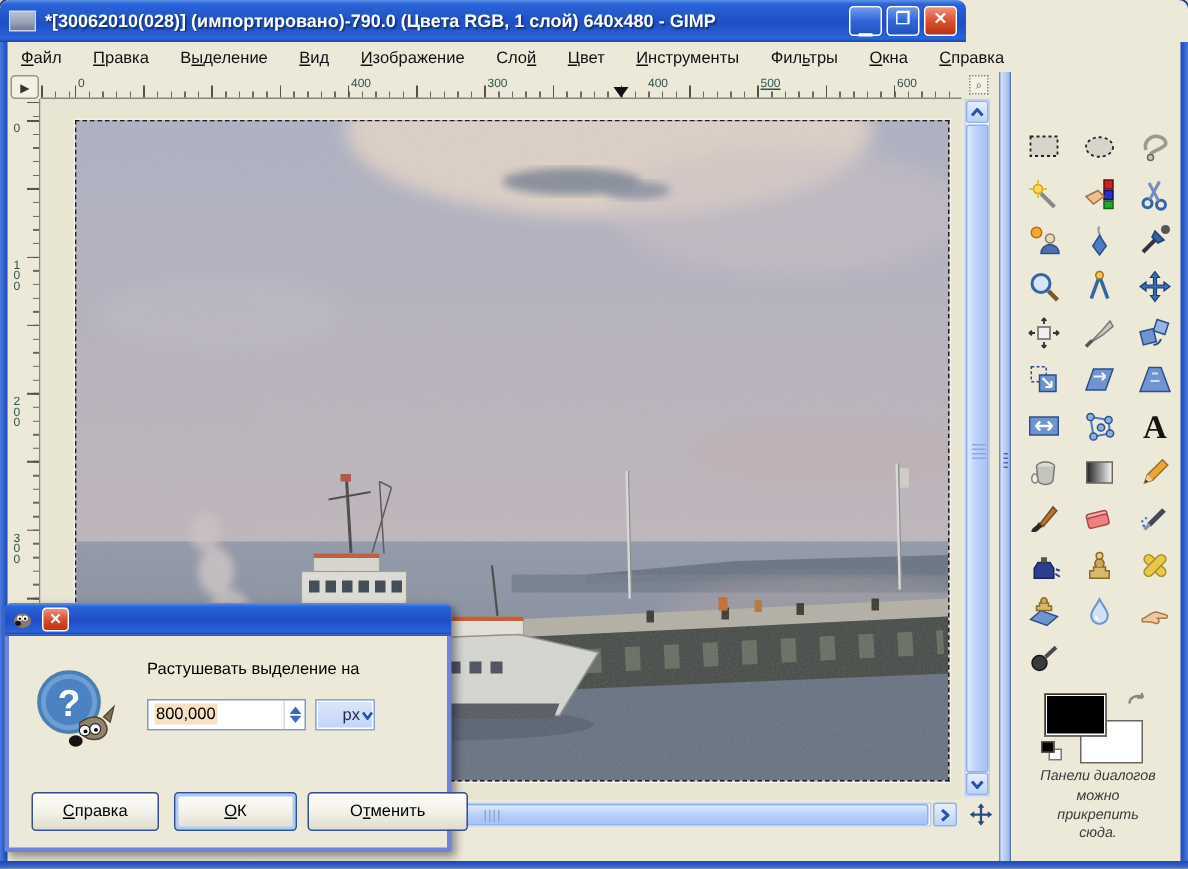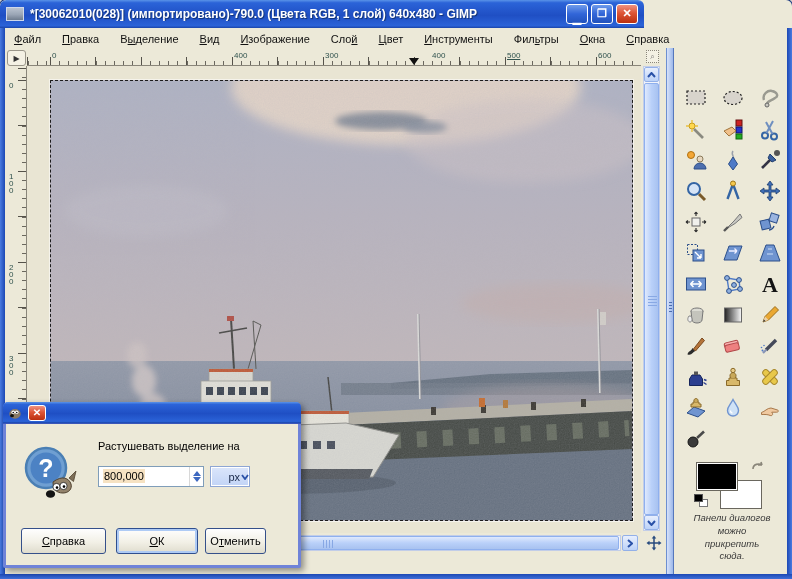--- a/index.html
+++ b/index.html
@@ -139,21 +139,21 @@
   .unit-dd{position:absolute;left:204px;top:42px;width:40px;height:21px;
     background:linear-gradient(180deg,#dbe6fb,#c2d4f6);border:1px solid #8ea6d4;
     box-shadow:0 0 0 1px #fff inset;display:flex;align-items:center;justify-content:flex-end;gap:1px;
     font-size:11px;color:#1a2a4a;}
   .dlg-buttons{position:absolute;left:0;top:104px;width:292px;height:28px;}
   .xp-btn{position:absolute;height:26px;border:1px solid #35508a;border-radius:3px;font-size:11px;
     color:#000;background:linear-gradient(180deg,#fefefe,#f2f0e6 55%,#dfdccd);
     display:flex;align-items:center;justify-content:center;font-family:"Liberation Sans",sans-serif;}
   .btn-help{left:15px;width:85px;}
   .btn-ok{left:110px;width:82px;border-color:#2f4f8f;box-shadow:inset 0 0 0 2px #aecbf5;}
-  .btn-cancel{left:199px;width:61px;}
+  .btn-cancel{left:199px;width:107px;}
 </style>
 </head>
 <body>
 
 <div class="window">
 
   <div class="titlebar">
     <div class="win-icon"></div>
     <div class="title-text">*[30062010(028)] (импортировано)-790.0 (Цвета RGB, 1 слой) 640x480 - GIMP</div>
     <div class="tb-btn minimize">

